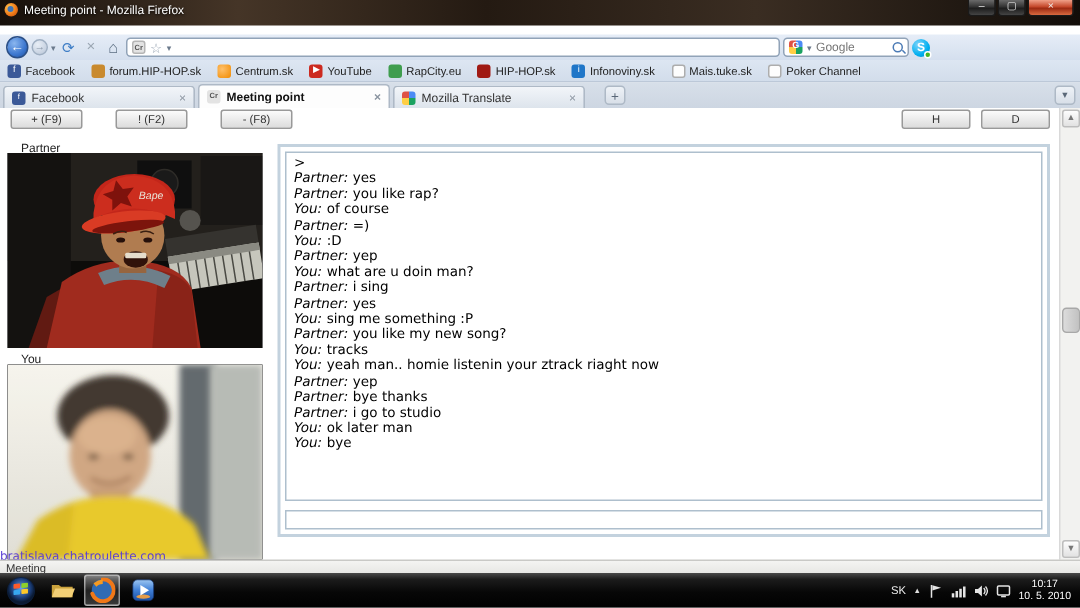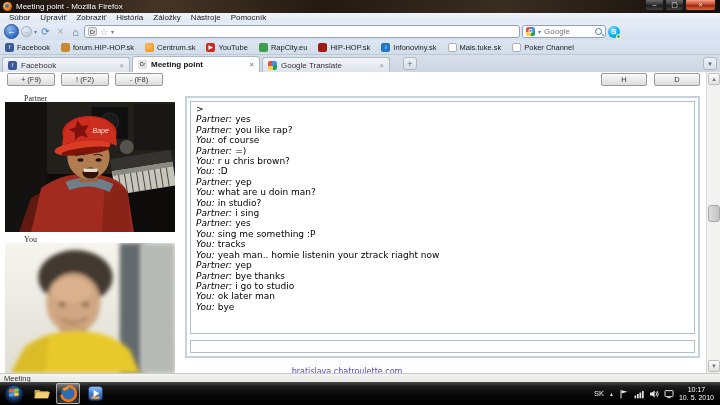--- a/index.html
+++ b/index.html
@@ -70,36 +70,36 @@
   .tab-close{color:#8a94a0;font-size:8px;}
   .newtab-btn{width:14px;height:13px;border:1px solid #aeb9c6;border-radius:3px;background:linear-gradient(#eef2f7,#d8dfe8);
     color:#5a6878;font-size:9px;line-height:12px;text-align:center;margin-left:3px;box-sizing:border-box;}
   .tablist-btn{position:absolute;right:3px;bottom:2px;width:14px;height:13px;border:1px solid #aeb9c6;border-radius:3px;
     background:linear-gradient(#eef2f7,#d8dfe8);color:#5a6878;font-size:7px;line-height:12px;text-align:center;box-sizing:border-box;}
 
   
   .content{position:absolute;top:72px;left:0;width:720px;height:301px;background:#fff;}
   .pgbtn{height:13px;border:1px solid #999;border-radius:2px;background:linear-gradient(#fbfbfb,#dcdcdc);
     font-size:7.5px;color:#333;text-align:center;line-height:11px;box-sizing:border-box;}
-  .btns-left{position:absolute;left:7px;top:1px;display:flex;gap:6px;}
+  .btns-left{position:absolute;left:7px;top:1px;display:flex;gap:22px;}
   .btns-left .pgbtn{width:48px;}
   .btns-right{position:absolute;right:20px;top:1px;display:flex;gap:7px;}
   .btns-right .pgbtn{width:46px;}
-  .cam-label{position:absolute;left:24px;font-size:8px;color:#222;font-family:Liberation Serif, serif;}
+  .cam-label{position:absolute;left:14px;font-size:8px;color:#222;}
   .cam{position:absolute;left:5px;width:170px;overflow:hidden;background:#000;}
   .cam svg{display:block;width:100%;height:100%;}
 
   .chat-panel{position:absolute;left:185px;top:24px;width:515px;height:262px;border:2px solid #c3d2de;background:#fff;box-sizing:border-box;}
   .chat-log{position:absolute;left:3px;right:3px;top:3px;bottom:22px;border:1px solid #aebfcd;background:#fff;
     padding:2px 5px;overflow:hidden;font-family:"DejaVu Sans",sans-serif;font-size:9px;line-height:10.4px;color:#000;box-sizing:border-box;}
   .chat-sender{font-style:italic;margin-right:3px;}
   .chat-sender:empty{margin-right:0;}
   .chat-input{position:absolute;left:3px;right:3px;bottom:3px;height:13px;border:1px solid #aebfcd;background:#fff;box-sizing:border-box;
     font-size:9px;outline:none;padding:0 3px;font-family:"DejaVu Sans",sans-serif;}
-  .footer-link-row{position:absolute;left:12px;top:288px;width:670px;text-align:center;}
+  .footer-link-row{position:absolute;left:0;top:288px;width:670px;}
   .footer-link{font-size:8px;color:#5b3fd4;text-decoration:underline;font-family:"DejaVu Sans",sans-serif;}
 
   .scrollbar{position:absolute;right:0;top:0;width:14px;height:301px;background:#f2f2f0;border-left:1px solid #d9d9d9;box-sizing:border-box;}
   .sb-btn{position:absolute;left:1px;width:12px;height:12px;background:linear-gradient(#fdfdfd,#e2e2e2);border:1px solid #bdbdbd;
     border-radius:2px;color:#777;font-size:6px;text-align:center;line-height:11px;box-sizing:border-box;}
   .sb-up{top:1px;} .sb-down{bottom:1px;}
   .sb-thumb{position:absolute;left:1px;top:133px;width:12px;height:17px;background:linear-gradient(90deg,#dcdcdc,#c2c2c2);
     border:1px solid #a8a8a8;border-radius:3px;box-sizing:border-box;}
 
   
@@ -129,30 +129,20 @@
   <div class="titlebar">
     <span class="fx-mini"></span>
     <span class="title-text">Meeting point - Mozilla Firefox</span>
     <span class="winbtns">
       <span class="winbtn">–</span>
       <span class="winbtn">▢</span>
       <span class="winbtn close">×</span>
     </span>
   </div>
 
-  <div class="menubar">
-
-  <span class="menu-item">Súbor</span>
-      <span class="menu-item">Upraviť</span>
-      <span class="menu-item">Zobraziť</span>
-      <span class="menu-item">História</span>
-      <span class="menu-item">Záložky</span>
-      <span class="menu-item">Nástroje</span>
-      <span class="menu-item">Pomocník</span>
-    </div>
 
   <div class="navbar">
     <div class="navwrap">
       <span class="back-btn">←</span>
       <span class="fwd-btn">→</span>
       <span class="nav-caret">▾</span>
       <span class="tool-glyph">⟳</span>
       <span class="tool-glyph stop">×</span>
       <span class="tool-glyph home">⌂</span>
       <span class="urlbar">
@@ -228,21 +218,21 @@
         </span>
 
         <span class="tab active">
           <span class="tab-icon" style="background: rgb(227, 227, 227); color: rgb(85, 85, 85);">Cr</span>
           <span class="tab-label">Meeting point</span>
           <span class="tab-close">×</span>
         </span>
 
         <span class="tab">
           <span class="tab-icon" style="background: conic-gradient(rgb(76, 139, 245) 0deg, rgb(76, 139, 245) 25%, rgb(26, 162, 96) 0deg, rgb(26, 162, 96) 50%, rgb(255, 206, 68) 0deg, rgb(255, 206, 68) 75%, rgb(222, 82, 70) 0deg); color: rgb(255, 255, 255);"></span>
-          <span class="tab-label">Google Translate</span>
+          <span class="tab-label">Mozilla Translate</span>
           <span class="tab-close">×</span>
         </span>
       </div>
     <span class="newtab-btn abs" style="left:400px;bottom:2px;">+</span>
     <span class="tablist-btn">▾</span>
   </div>
 
   <div class="content">
 
     <div class="btns-left">
@@ -342,52 +332,49 @@
           </div>
 
           <div class="chat-line">
             <span class="chat-sender">You:</span><span class="chat-text">of course</span>
           </div>
 
           <div class="chat-line">
             <span class="chat-sender">Partner:</span><span class="chat-text">=)</span>
           </div>
 
-          <div class="chat-line">
-            <span class="chat-sender">You:</span><span class="chat-text">r u chris brown?</span>
-          </div>
 
           <div class="chat-line">
             <span class="chat-sender">You:</span><span class="chat-text">:D</span>
           </div>
 
           <div class="chat-line">
             <span class="chat-sender">Partner:</span><span class="chat-text">yep</span>
           </div>
 
           <div class="chat-line">
             <span class="chat-sender">You:</span><span class="chat-text">what are u doin man?</span>
           </div>
 
-          <div class="chat-line">
-            <span class="chat-sender">You:</span><span class="chat-text">in studio?</span>
-          </div>
 
           <div class="chat-line">
             <span class="chat-sender">Partner:</span><span class="chat-text">i sing</span>
           </div>
 
           <div class="chat-line">
             <span class="chat-sender">Partner:</span><span class="chat-text">yes</span>
           </div>
 
           <div class="chat-line">
             <span class="chat-sender">You:</span><span class="chat-text">sing me something :P</span>
           </div>
 
+          <div class="chat-line">
+            <span class="chat-sender">Partner:</span><span class="chat-text">you like my new song?</span>
+          </div>
 
           <div class="chat-line">
             <span class="chat-sender">You:</span><span class="chat-text">tracks</span>
           </div>
 
           <div class="chat-line">
             <span class="chat-sender">You:</span><span class="chat-text">yeah man.. homie listenin your ztrack riaght now</span>
           </div>
 
           <div class="chat-line">

